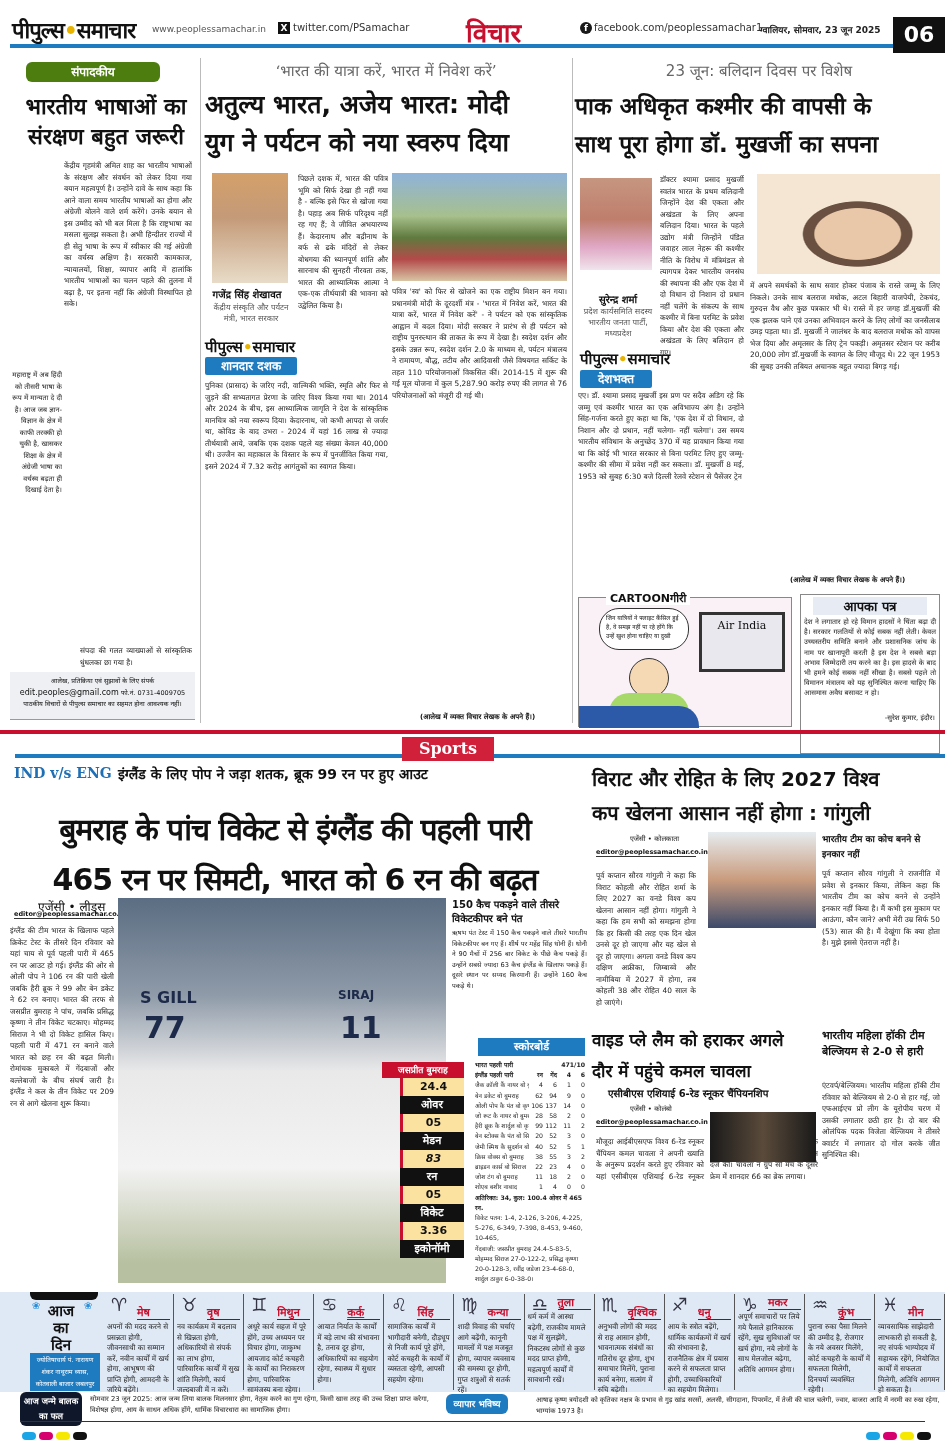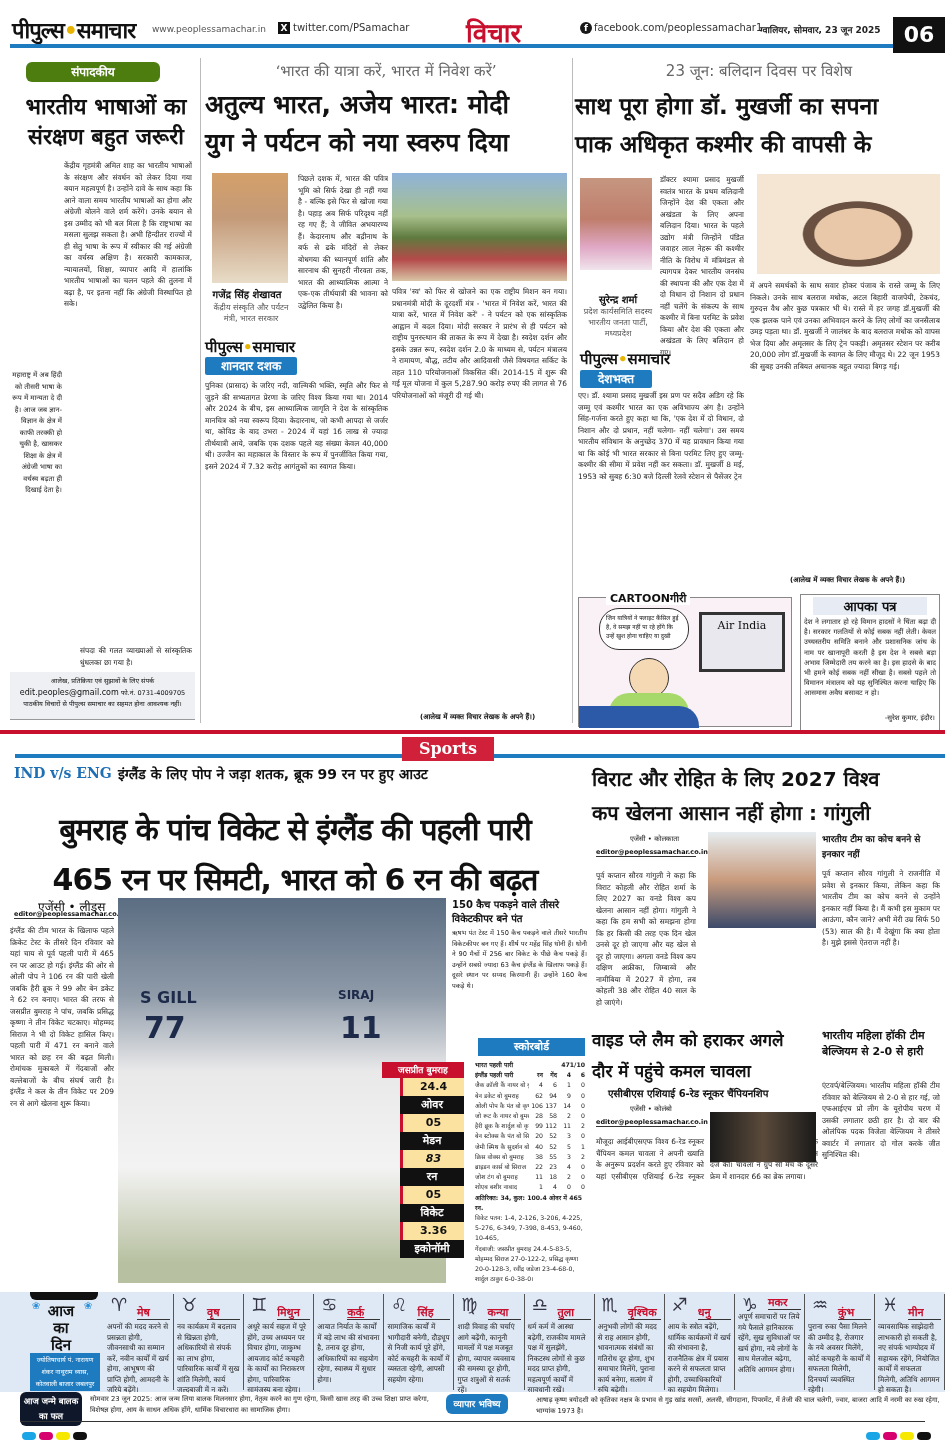--- a/index.html
+++ b/index.html
@@ -24,21 +24,21 @@
 .big-h{font-weight:bold;text-align:left;color:#111}
 .photo{background:linear-gradient(135deg,#c89870,#7a5b45 60%,#d9c3a6);overflow:hidden}
 .byname{font-size:10px;font-weight:bold;text-align:center}
 .bydesc{font-size:8px;color:#555;text-align:center;line-height:11px}
 .ps-logo{font-family:"DejaVu Serif",serif;font-weight:bold;font-size:15px;color:#111}
 .ps-logo .dot{color:#e8b400}
 .blue-tag{background:#1f7bc0;color:#fff;font-weight:bold;font-size:12px;text-align:center;border-radius:2px}
 .red-line{background:#c8102e}
 .cartoon{left:578px;top:597px;width:214px;height:130px;border:1px solid #888;background:#f9f1f6}
 .cartoon-title{left:606px;top:590px;background:#fff;padding:0 4px;font-size:11px;font-weight:bold;color:#111}
-.letter{left:800px;top:594px;width:140px;height:140px;border:1px solid #888;background:#fff}
+.letter{left:800px;top:594px;width:140px;height:160px;border:1px solid #888;background:#fff}
 .sports-tag{left:402px;top:737px;width:92px;height:24px;background:#d0203a;color:#fff;font-family:"DejaVu Serif",serif;font-weight:bold;font-size:16px;text-align:center;line-height:24px}
 .rule-blue2{left:15px;top:754px;width:930px;height:4px;background:#1f7bc0}
 .ind{left:14px;top:765px;font-family:"DejaVu Serif",serif;color:#1f6fb5;font-weight:bold;font-size:14px}
 .kick2{left:118px;top:764px;font-size:14px;font-weight:bold;color:#111}
 .sp-h{left:10px;top:805px;width:570px;font-size:30px;line-height:50px;font-weight:bold;text-align:center;letter-spacing:-1px}
 .score-stats div{height:18px;font-size:11px;font-weight:bold;text-align:center;line-height:18px}
 .scoreboard{left:475px;top:1038px;width:110px;font-size:6.2px;line-height:10.2px;color:#222}
 .sb-title{left:478px;top:1038px;width:107px;height:18px;background:#1f7bc0;color:#fff;font-size:11px;font-weight:bold;text-align:center;line-height:18px}
 .sb-row{display:flex;justify-content:space-between}
 .sb-row span:first-child{flex:1;white-space:nowrap;overflow:hidden}
@@ -89,22 +89,22 @@
 <div class="abs blue-tag" style="left:205px;top:357px;width:92px;height:18px;line-height:18px">शानदार दशक</div>
 <div class="abs col-text" style="left:298px;top:173px;width:90px;height:205px">पिछले दशक में, भारत की पवित्र भूमि को सिर्फ देखा ही नहीं गया है - बल्कि इसे फिर से खोजा गया है। पहाड़ अब सिर्फ परिदृश्य नहीं रह गए हैं; वे जीवित अभयारण्य हैं। केदारनाथ और बद्रीनाथ के बर्फ से ढके मंदिरों से लेकर बोधगया की ध्यानपूर्ण शांति और सारनाथ की सुनहरी नीरवता तक, भारत की आध्यात्मिक आत्मा ने एक-एक तीर्थयात्री की भावना को उद्वेलित किया है।</div>
 <div class="abs col-text" style="left:205px;top:380px;width:183px;height:340px">पुनिका (प्रासाद) के जरिए नदी, वाल्मिकी भक्ति, स्मृति और फिर से जुड़ने की सभ्यतागत प्रेरणा के जरिए विश्व किया गया था। 2014 और 2024 के बीच, इस आध्यात्मिक जागृति ने देश के सांस्कृतिक मानचित्र को नया स्वरूप दिया। केदारनाथ, जो कभी आपदा से जर्जर था, कोविड के बाद उभरा - 2024 में यहां 16 लाख से ज्यादा तीर्थयात्री आये, जबकि एक दशक पहले यह संख्या केवल 40,000 थी। उज्जैन का महाकाल के विस्तार के रूप में पुनर्जीवित किया गया, इसने 2024 में 7.32 करोड़ आगंतुकों का स्वागत किया।</div>
 <div class="abs photo" style="left:392px;top:173px;width:175px;height:108px;background:linear-gradient(180deg,#8fb3d9,#a7c08c 40%,#5f7a3e 60%,#b44a4a 80%,#d8c5a5)"></div>
 <div class="abs col-text" style="left:392px;top:286px;width:175px;height:428px">पवित्र 'स्व' को फिर से खोजने का एक राष्ट्रीय मिशन बन गया। प्रधानमंत्री मोदी के दूरदर्शी मंत्र - 'भारत में निवेश करें, भारत की यात्रा करें, भारत में निवेश करें' - ने पर्यटन को एक सांस्कृतिक आह्वान में बदल दिया। मोदी सरकार ने प्रारंभ से ही पर्यटन को राष्ट्रीय पुनरुत्थान की ताकत के रूप में देखा है। स्वदेश दर्शन और इसके उन्नत रूप, स्वदेश दर्शन 2.0 के माध्यम से, पर्यटन मंत्रालय ने रामायण, बौद्ध, तटीय और आदिवासी जैसे विषयगत सर्किट के तहत 110 परियोजनाओं विकसित कीं। 2014-15 में शुरू की गई मूल योजना में कुल 5,287.90 करोड़ रुपए की लागत से 76 परियोजनाओं को मंजूरी दी गई थी।</div>
 <div class="abs" style="left:420px;top:712px;font-size:7px;font-weight:bold">(आलेख में व्यक्त विचार लेखक के अपने हैं।)</div>
 <div class="abs" style="left:572px;top:58px;width:1px;height:665px;background:#bbb"></div>
 
 <div class="abs gray-kicker" style="left:578px;top:60px;width:362px;font-family:'DejaVu Sans',sans-serif">23 जून: बलिदान दिवस पर विशेष</div>
 <div class="abs big-h" style="left:575px;top:87px;width:365px;font-size:23px;line-height:38px">
+  <div>पाक अधिकृत कश्मीर की वापसी के</div>
   <div>साथ पूरा होगा डॉ. मुखर्जी का सपना</div>
-  <div>पाक अधिकृत कश्मीर की वापसी के</div>
 </div>
 <div class="abs photo" style="left:580px;top:178px;width:72px;height:92px;background:linear-gradient(180deg,#c69680,#bf7e6c 45%,#e0a8c5 75%,#f0e4ec)"></div>
 <div class="abs byname" style="left:578px;top:292px;width:80px">सुरेन्द्र शर्मा</div>
 <div class="abs bydesc" style="left:578px;top:306px;width:80px">प्रदेश कार्यसमिति सदस्य भारतीय जनता पार्टी, मध्यप्रदेश</div>
 <div class="abs ps-logo" style="left:580px;top:348px"><span>पीपुल्स</span><span class="dot">•</span><span>समाचार</span></div>
 <div class="abs blue-tag" style="left:580px;top:370px;width:72px;height:18px;line-height:18px">देशभक्त</div>
 <div class="abs col-text" style="left:660px;top:174px;width:84px;height:210px">डॉक्टर श्यामा प्रसाद मुखर्जी स्वतंत्र भारत के प्रथम बलिदानी जिन्होंने देश की एकता और अखंडता के लिए अपना बलिदान दिया। भारत के पहले उद्योग मंत्री जिन्होंने पंडित जवाहर लाल नेहरू की कश्मीर नीति के विरोध में मंत्रिमंडल से त्यागपत्र देकर भारतीय जनसंघ की स्थापना की और एक देश में दो विधान दो निशान दो प्रधान नहीं चलेंगे के संकल्प के साथ कश्मीर में बिना परमिट के प्रवेश किया और देश की एकता और अखंडता के लिए बलिदान हो गए।</div>
 <div class="abs col-text" style="left:578px;top:390px;width:166px;height:195px">एए। डॉ. श्यामा प्रसाद मुखर्जी इस प्रण पर सदैव अडिग रहे कि जम्मू एवं कश्मीर भारत का एक अविभाज्य अंग है। उन्होंने सिंह-गर्जना करते हुए कहा था कि, 'एक देश में दो विधान, दो निशान और दो प्रधान, नहीं चलेगा- नहीं चलेगा'। उस समय भारतीय संविधान के अनुच्छेद 370 में यह प्रावधान किया गया था कि कोई भी भारत सरकार से बिना परमिट लिए हुए जम्मू-कश्मीर की सीमा में प्रवेश नहीं कर सकता। डॉ. मुखर्जी 8 मई, 1953 को सुबह 6:30 बजे दिल्ली रेलवे स्टेशन से पैसेंजर ट्रेन</div>
 <div class="abs photo" style="left:757px;top:174px;width:183px;height:100px;background:radial-gradient(ellipse at 55% 60%,#e8c8a8 0 30%,#6a5040 31% 38%,#f4e6d3 39%)"></div>
 <div class="abs col-text" style="left:750px;top:280px;width:190px;height:295px">में अपने समर्थकों के साथ सवार होकर पंजाब के रास्ते जम्मू के लिए निकले। उनके साथ बलराज मधोक, अटल बिहारी वाजपेयी, टेकचंद, गुरुदत्त वैध और कुछ पत्रकार भी थे। रास्ते में हर जगह डॉ.मुखर्जी की एक झलक पाने एवं उनका अभिवादन करने के लिए लोगों का जनसैलाब उमड़ पड़ता था। डॉ. मुखर्जी ने जालंधर के बाद बलराज मधोक को वापस भेज दिया और अमृतसर के लिए ट्रेन पकड़ी। अमृतसर स्टेशन पर करीब 20,000 लोग डॉ.मुखर्जी के स्वागत के लिए मौजूद थे। 22 जून 1953 की सुबह उनकी तबियत अचानक बहुत ज्यादा बिगड़ गई।</div>
@@ -325,21 +325,21 @@
       <div class="horo-name" style="margin-top: 10px;">सिंह</div>
       <div class="horo-text">सामाजिक कार्यों में भागीदारी बनेगी, दौड़धूप से निजी कार्य पूरे होंगे, कोर्ट कचहरी के कार्यों में व्यस्तता रहेगी, आपसी सहयोग रहेगा।</div>
     </div>
     <div class="abs horo" style="left: 454.5px; width: 70.1px;">
       <div class="horo-icon">♍</div>
       <div class="horo-name" style="margin-top: 10px;">कन्या</div>
       <div class="horo-text">शादी विवाह की चर्चाएं आगे बढ़ेंगी, कानूनी मामलों में पक्ष मजबूत होगा, व्यापार व्यवसाय की समस्या दूर होगी, गुप्त शत्रुओं से सतर्क रहें।</div>
     </div>
     <div class="abs horo" style="left: 524.6px; width: 70.1px;">
       <div class="horo-icon">♎</div>
-      <div class="horo-name" style="margin-top: 10px;">तुला</div>
+      <div class="horo-name" style="">तुला</div>
       <div class="horo-text">धर्म कर्म में आस्था बढ़ेगी, राजकीय मामले पक्ष में सुलझेंगे, निकटस्थ लोगों से कुछ मदद प्राप्त होगी, महत्वपूर्ण कार्यों में सावधानी रखें।</div>
     </div>
     <div class="abs horo" style="left: 594.7px; width: 70.1px;">
       <div class="horo-icon">♏</div>
       <div class="horo-name" style="margin-top: 10px;">वृश्चिक</div>
       <div class="horo-text">अनुभवी लोगों की मदद से राह आसान होगी, भावनात्मक संबंधों का गतिरोध दूर होगा, शुभ समाचार मिलेंगे, पुराना कार्य बनेगा, सत्संग में रुचि बढ़ेगी।</div>
     </div>
     <div class="abs horo" style="left: 664.8px; width: 70.1px;">
       <div class="horo-icon">♐</div>
       <div class="horo-name" style="margin-top: 10px;">धनु</div>

